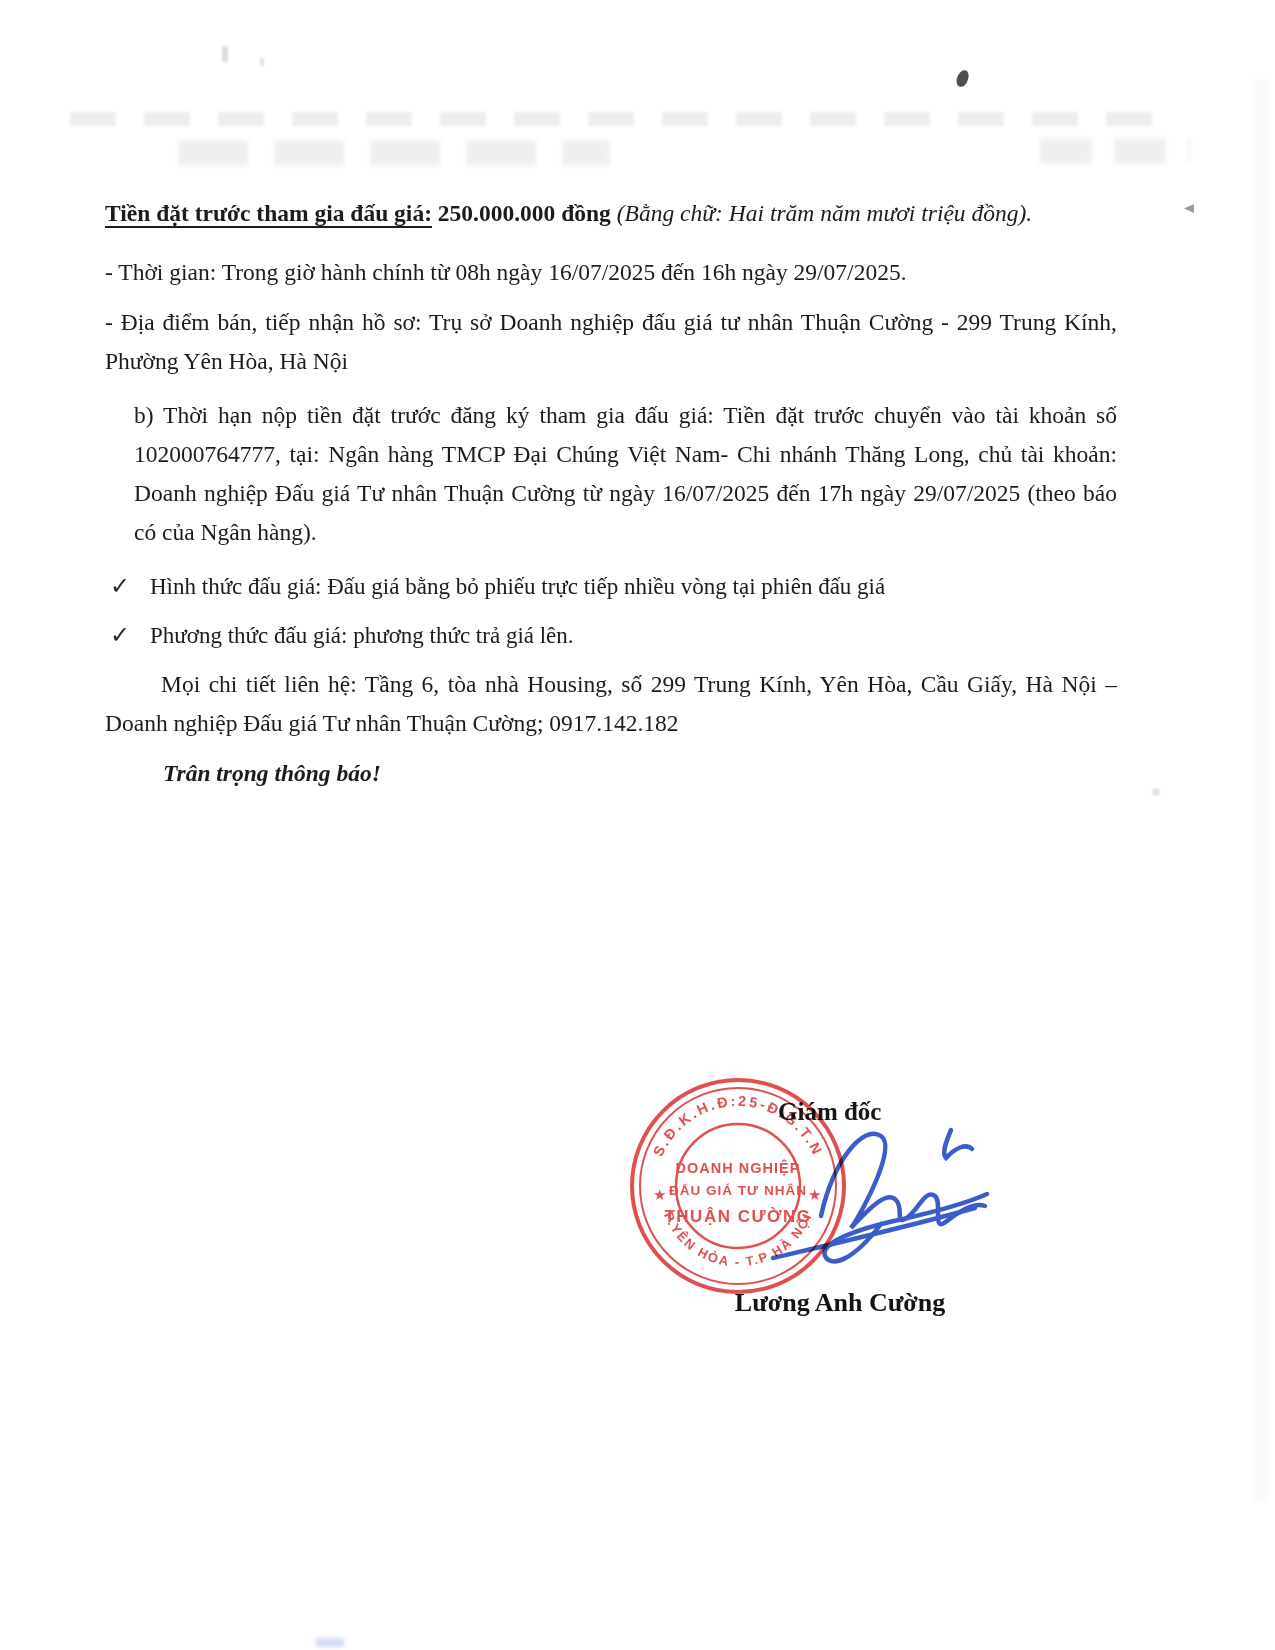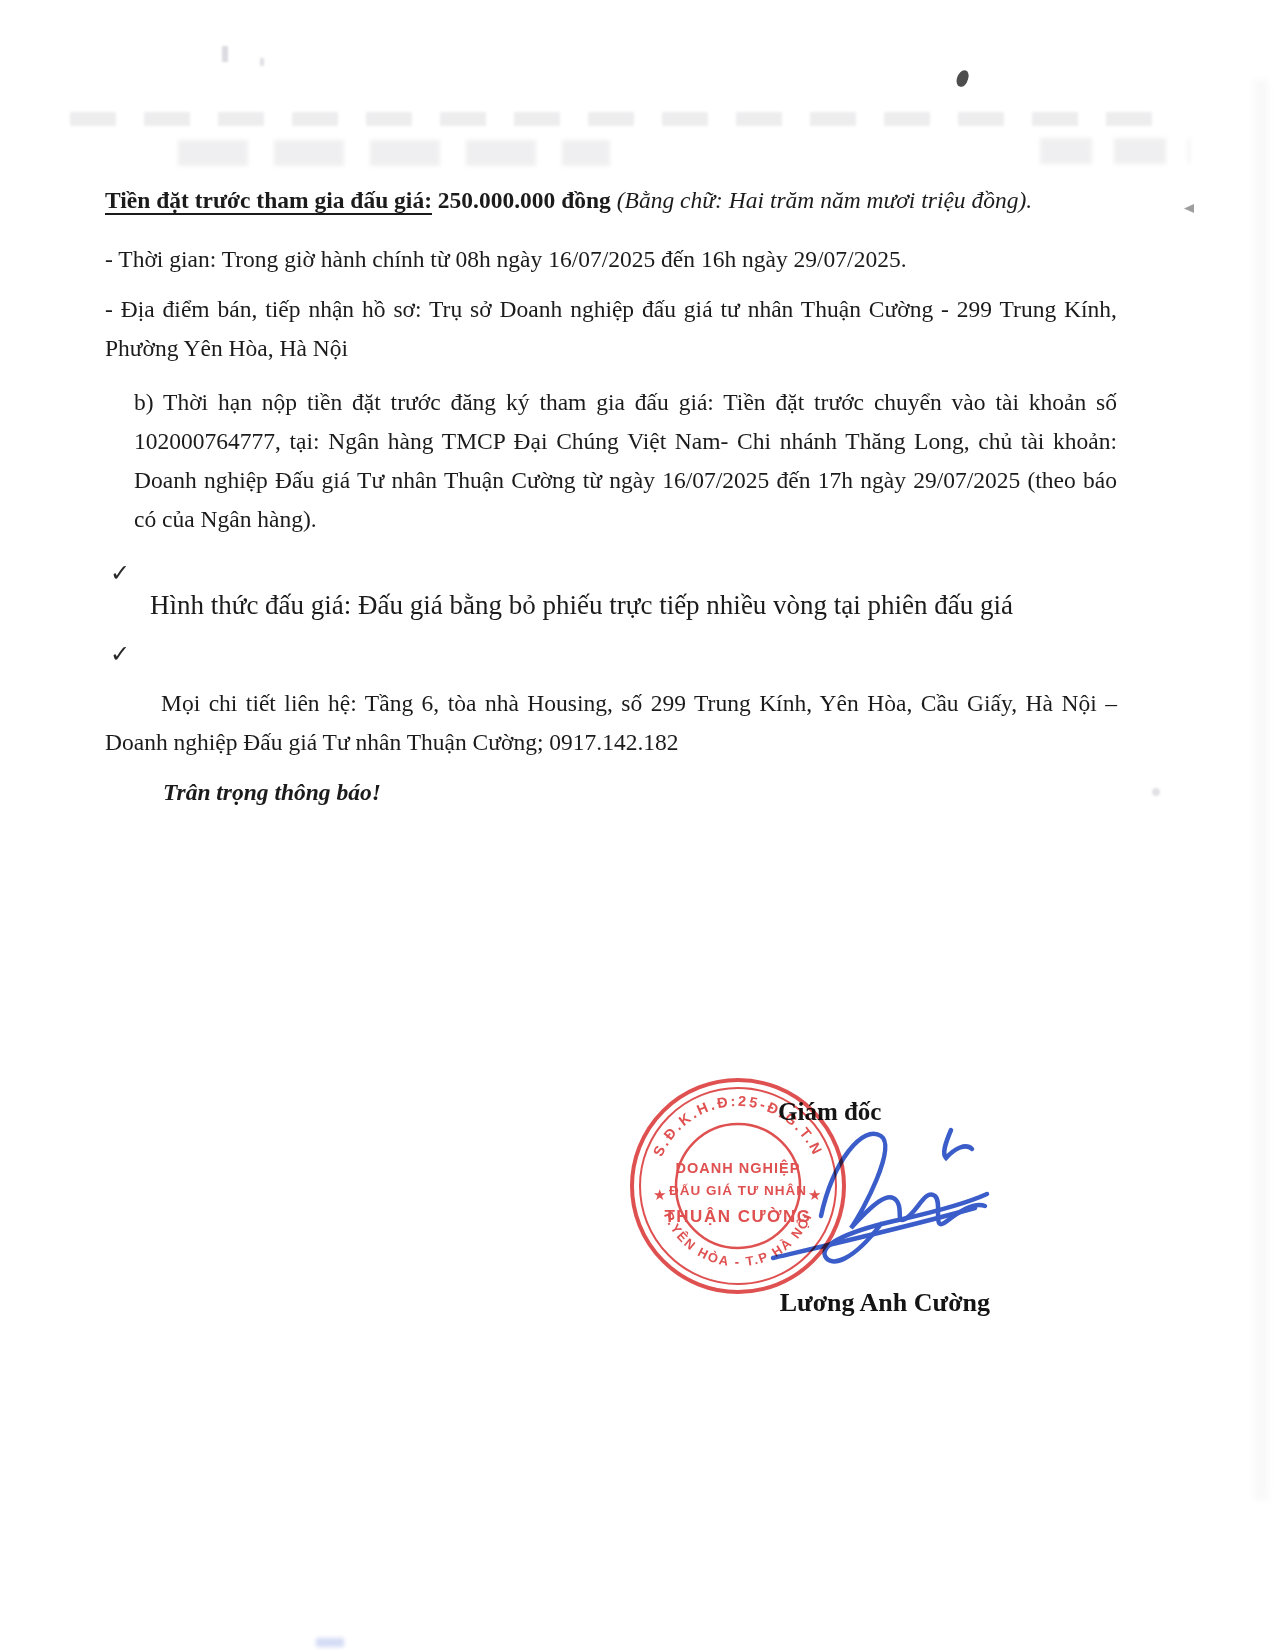--- a/index.html
+++ b/index.html
@@ -2,40 +2,40 @@
 <html lang="vi"><head>
 <meta charset="utf-8">
 <style>
   html,body{margin:0;padding:0;}
   body{
     width:1275px;height:1650px;position:relative;overflow:hidden;
     background:#ffffff;color:#1b1b1b;
     font-family:"Liberation Serif", serif;
   }
   .content{
-    position:absolute;left:105px;top:181px;width:1012px;
+    position:absolute;left:105px;top:194px;width:1012px;
   }
   p{margin:0;text-align:justify;font-size:23.5px;line-height:39px;}
   .gap-lg{margin-bottom:20px;}
   .gap-md{margin-bottom:15px;}
   .gap-sm{margin-bottom:11px;}
   .bold{font-weight:bold;}
   .bu{font-weight:bold;text-decoration:underline;text-underline-offset:5px;}
   .it{font-style:italic;}
   .indent-block{padding-left:29px;}
   .lead{font-weight:normal;}
   .checkrow{display:flex;align-items:flex-start;margin-bottom:10px;}
   .checkrow .mark{width:40px;flex:0 0 40px;font-size:24px;line-height:39px;color:#2a2a2a;padding-left:5px;}
-  .checkrow .ctext{font-size:27px;line-height:39px;margin-top:32px;}
+  .checkrow .ctext{font-size:23px;line-height:39px;}
   .contact{text-indent:56px;}
   .closing{margin-left:58px;font-weight:bold;font-style:italic;}
   
   .sign-area{position:absolute;left:0;top:1040px;width:1275px;height:440px;}
   .sign-title{position:absolute;left:778px;top:58px;font-size:25px;font-weight:bold;color:#151515;}
-  .sign-name{position:absolute;left:690px;top:248px;width:300px;text-align:right;font-size:26px;font-weight:bold;color:#141414;}
+  .sign-name{position:absolute;left:690px;top:248px;width:300px;text-align:center;font-size:26px;font-weight:bold;color:#141414;}
   .stamp{position:absolute;left:626px;top:34px;width:224px;height:224px;mix-blend-mode:multiply;opacity:.93;}
   .stamp text{font-family:"Liberation Sans", sans-serif;}
   .signature{position:absolute;left:733px;top:76px;width:264px;height:156px;mix-blend-mode:multiply;}
   
   .art{position:absolute;pointer-events:none;}
   .band1{left:70px;top:112px;width:1100px;height:14px;opacity:.10;filter:blur(1.5px);
     background:repeating-linear-gradient(90deg,#556 0 46px,transparent 46px 74px);}
   .band2{left:178px;top:140px;width:432px;height:26px;opacity:.08;filter:blur(2px);
     background:repeating-linear-gradient(90deg,#445 0 70px,transparent 70px 96px);}
   .band3{left:1040px;top:138px;width:150px;height:26px;opacity:.08;filter:blur(2px);
@@ -75,20 +75,21 @@
   <p class="indent-block gap-md"><span class="lead">b) Thời hạn nộp tiền đặt trước đăng ký tham gia đấu giá:</span><span> Tiền đặt trước chuyển vào tài khoản số 102000764777, tại: Ngân hàng TMCP Đại Chúng Việt Nam- Chi nhánh Thăng Long, chủ tài khoản: Doanh nghiệp Đấu giá Tư nhân Thuận Cường từ ngày 16/07/2025 đến 17h ngày 29/07/2025 (theo báo có của Ngân hàng).</span></p>
 
 
 
   <div class="checkrow">
     <span class="mark">✓</span>
     <span class="ctext">Hình thức đấu giá: Đấu giá bằng bỏ phiếu trực tiếp nhiều vòng tại phiên đấu giá</span>
   </div>
   <div class="checkrow gap-sm">
     <span class="mark">✓</span>
+    <span class="ctext">Phương thức đấu giá: phương thức trả giá lên.</span>
   </div>
 
   <p class="contact gap-sm">Mọi chi tiết liên hệ: Tầng 6, tòa nhà Housing, số 299 Trung Kính, Yên Hòa, Cầu Giấy, Hà Nội – Doanh nghiệp Đấu giá Tư nhân Thuận Cường; 0917.142.182</p>
 
   <p class="closing">Trân trọng thông báo!</p>
 </div>
 
 <div class="sign-area">
   <div class="sign-title">Giám đốc</div>
 

